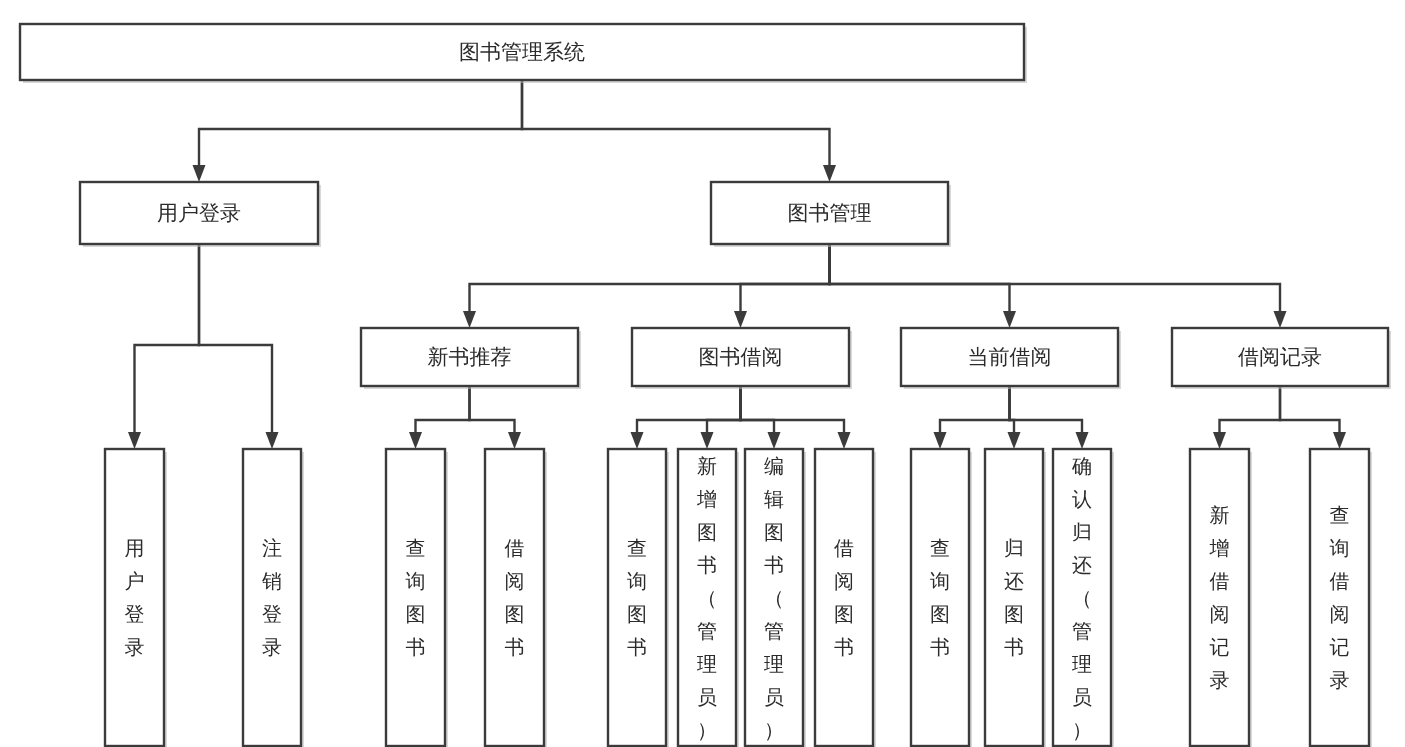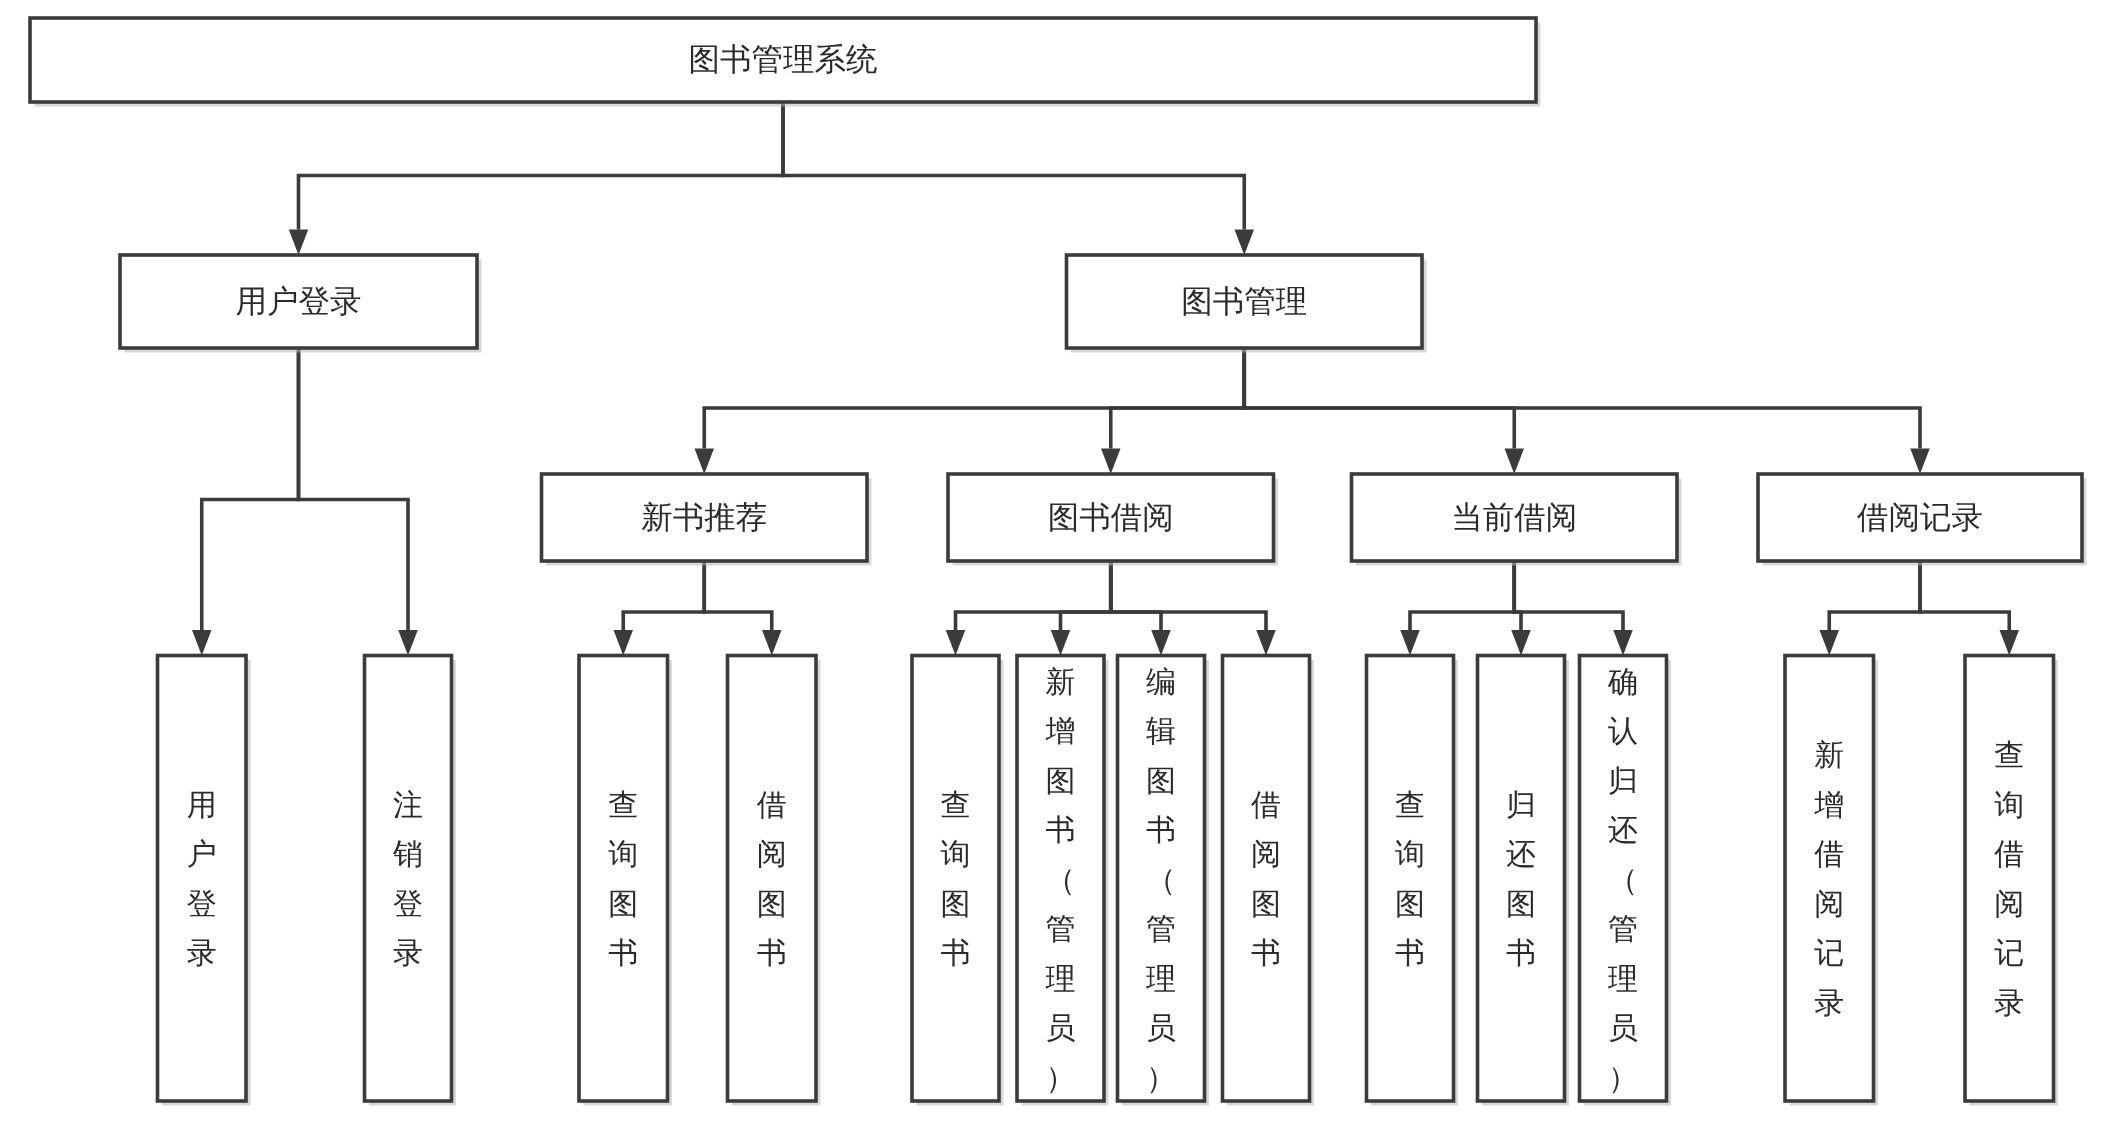--- a/index.html
+++ b/index.html
@@ -11,21 +11,21 @@
   body {
     width: 1405px;
     height: 747px;
     position: relative;
     overflow: hidden;
     font-family: "DejaVu Sans", "Liberation Sans", sans-serif;
   }
   #diagram-root {
     position: absolute;
     left: 0;
-    top: 0;
+    top: 12px;
     width: 1405px;
     height: 573px;
   }
   svg.flowchart {
     display: block;
     width: 1405px;
     height: 747px;
     background: #ffffff;
   }
   .node-box {

